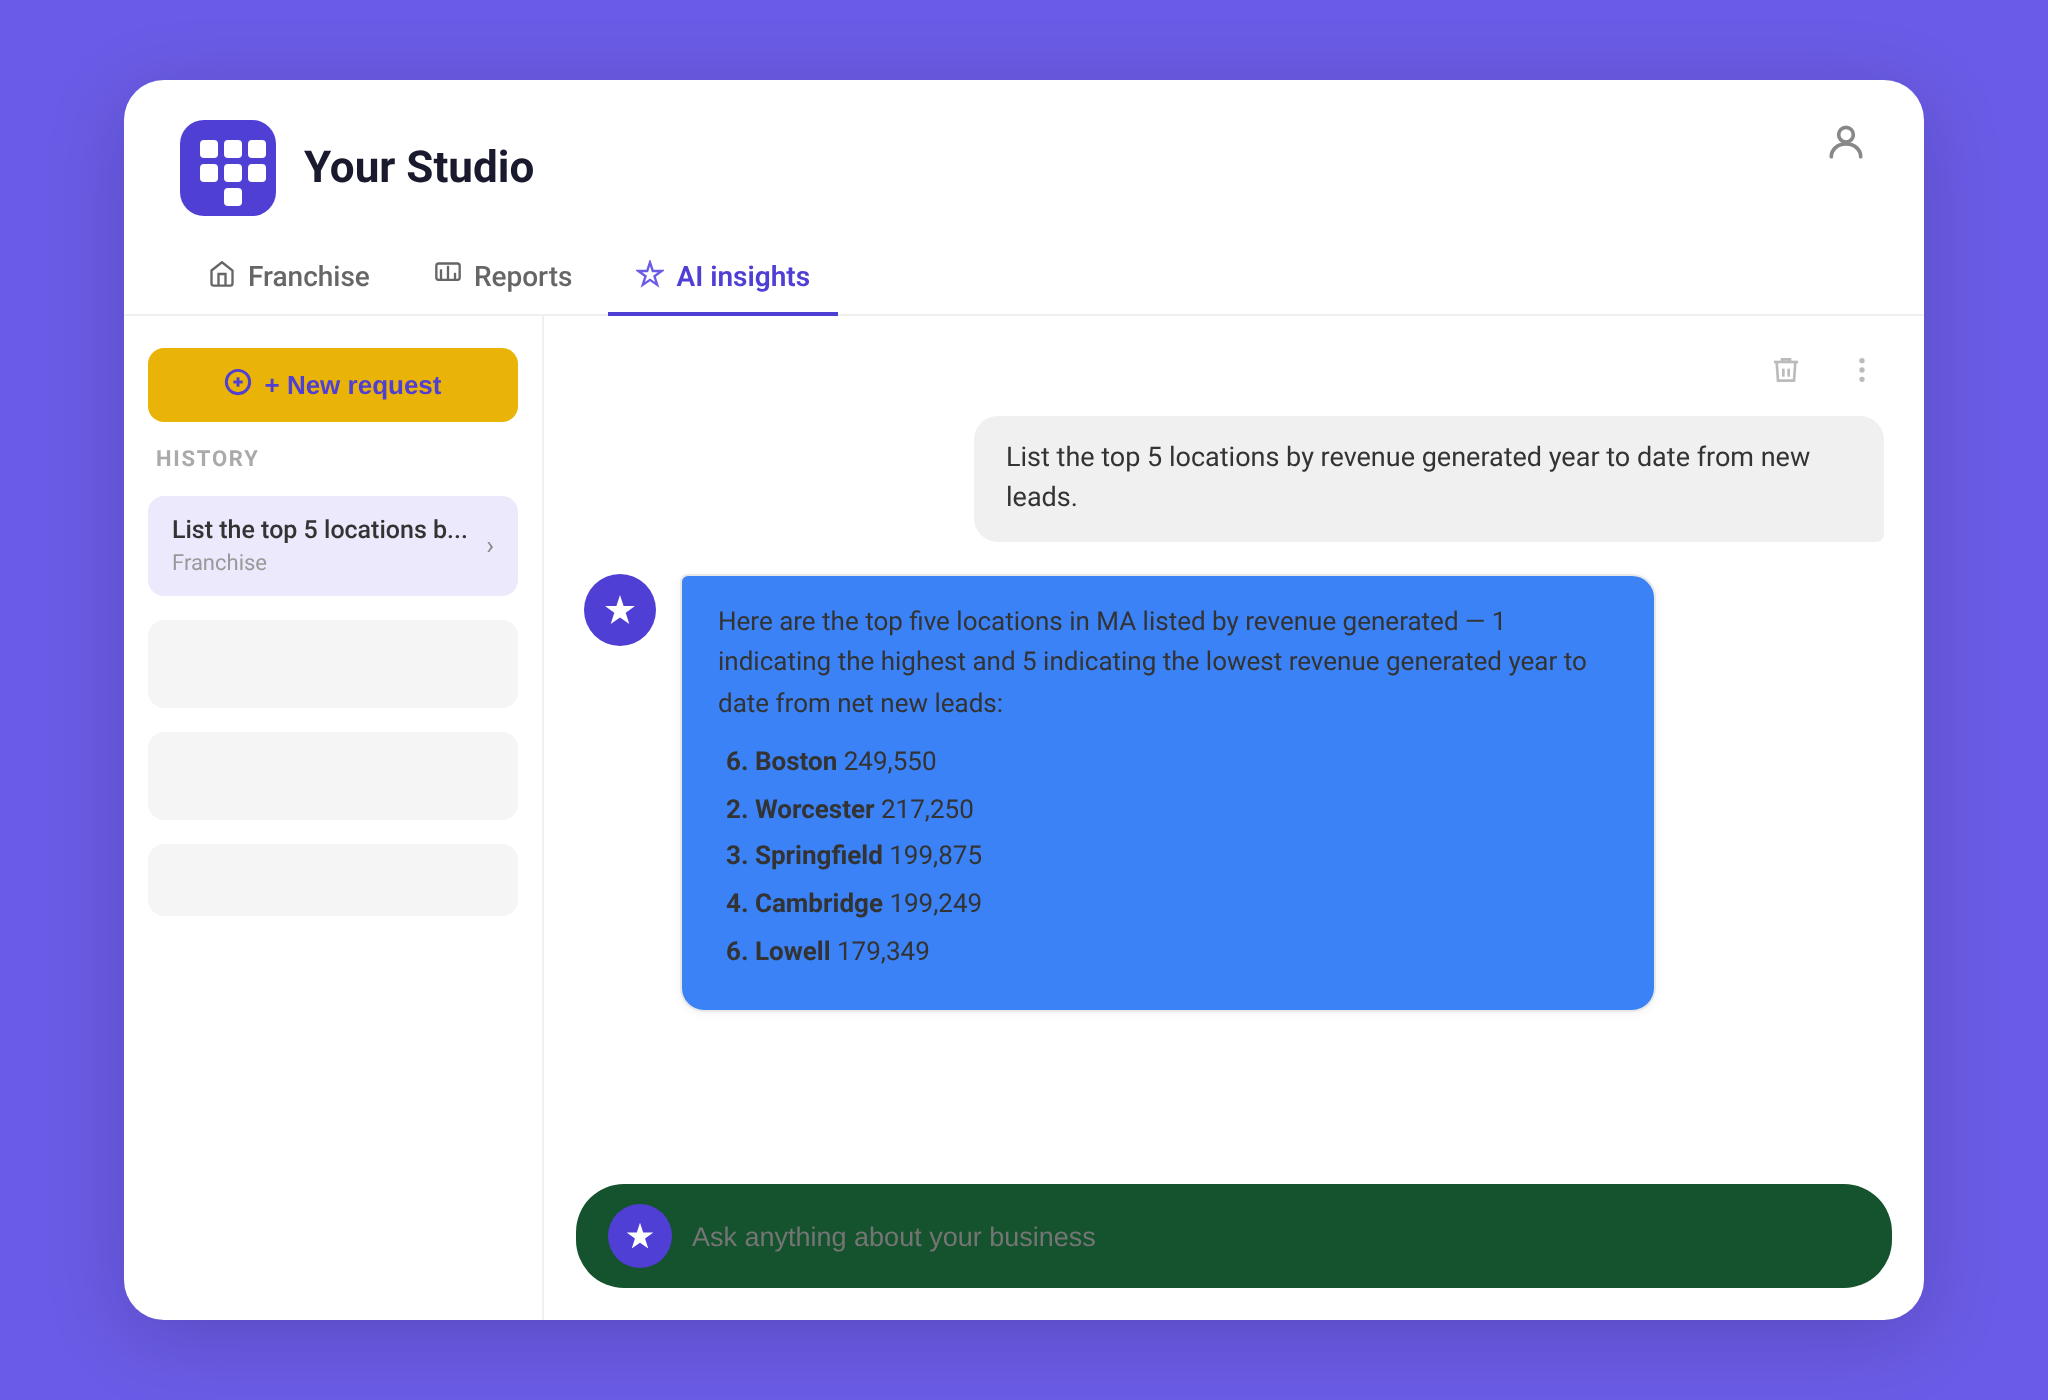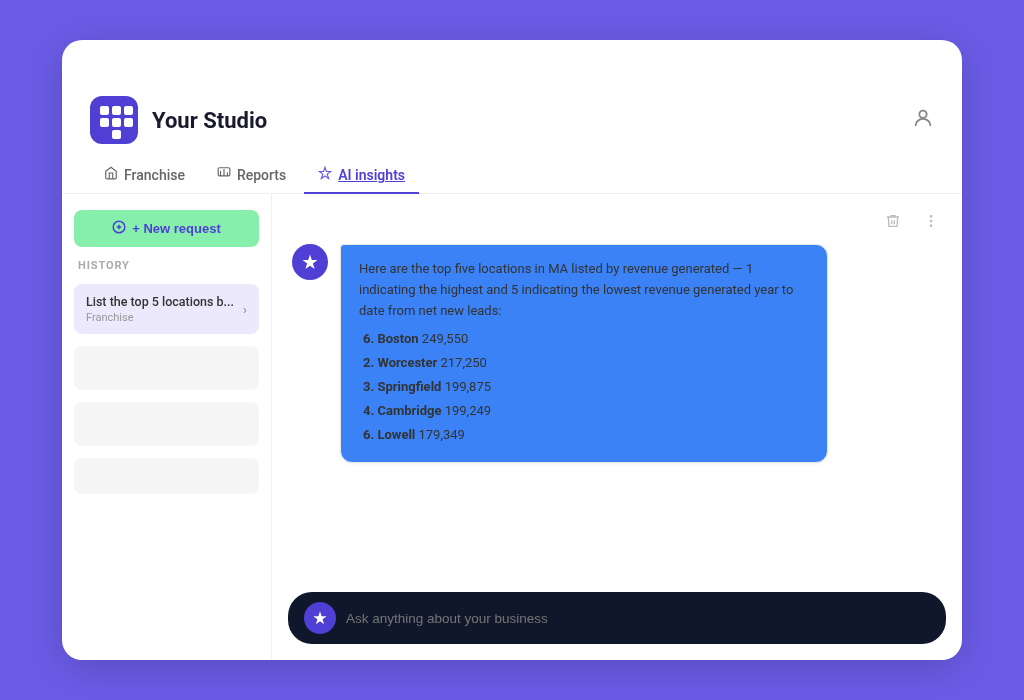--- a/index.html
+++ b/index.html
@@ -18,25 +18,24 @@
       width: 900px;
       height: 620px;
       display: flex;
       flex-direction: column;
       overflow: hidden;
       box-shadow: 0 8px 40px rgba(0,0,0,0.18);
     }
     
     .header {
       display: flex;
-      align-items: center;
+      align-items: flex-start;
       justify-content: space-between;
       padding: 20px 28px 0 28px;
       flex-shrink: 0;
-      margin-top: 36px;
     }
     .header-left {
       display: flex;
       align-items: center;
       gap: 14px;
     }
     .logo {
       width: 48px;
       height: 48px;
       background: #4F3FD4;
@@ -89,21 +88,20 @@
       color: #666;
       cursor: pointer;
       white-space: nowrap;
       border-bottom: 2px solid transparent;
       margin-bottom: -1px;
     }
     .nav-item.active {
       color: #4F3FD4;
       font-weight: 600;
       border-bottom: 2px solid #4F3FD4;
-      text-decoration: underline;
     }
     .nav-icon {
       font-size: 15px;
     }
     
     .main {
       display: flex;
       flex: 1;
       overflow: hidden;
     }
@@ -115,21 +113,21 @@
       flex-shrink: 0;
       display: flex;
       flex-direction: column;
       gap: 12px;
     }
     .new-request-btn {
       display: flex;
       align-items: center;
       justify-content: center;
       gap: 6px;
-      background: #86efac;
+      background: #eab308;
       color: #4F3FD4;
       border: none;
       border-radius: 8px;
       padding: 10px 0;
       font-size: 13px;
       font-weight: 600;
       cursor: pointer;
       width: 100%;
     }
     .history-label {
@@ -263,21 +261,21 @@
     }
     
     .chat-input-area {
       padding: 10px 16px 16px 16px;
       flex-shrink: 0;
     }
     .chat-input-wrapper {
       display: flex;
       align-items: center;
       gap: 10px;
-      background: #0f172a;
+      background: #14532d;
       border-radius: 24px;
       padding: 10px 16px;
       justify-content: space-between;
     }
     .chat-input-icon {
       width: 32px;
       height: 32px;
       background: #4F3FD4;
       border-radius: 50%;
       display: flex;
@@ -398,20 +396,23 @@
           <svg width="16" height="16" viewBox="0 0 24 24" fill="none" stroke="#bbb" stroke-width="2">
               <circle cx="12" cy="5" r="1"></circle>
               <circle cx="12" cy="12" r="1"></circle>
               <circle cx="12" cy="19" r="1"></circle>
             </svg>
         </button>
       </div>
 
       <div class="chat-messages">
 
+        <div class="user-message">
+          <div class="user-message-bubble">List the top 5 locations by revenue generated year to date from new leads.</div>
+        </div>
 
         <div class="ai-message">
           <div class="ai-avatar">
             <svg width="18" height="18" viewBox="0 0 24 24" fill="none" stroke="#fff" stroke-width="2">
                 <path d="M12 2l2.4 7.4H22l-6.2 4.5 2.4 7.4L12 17l-6.2 4.3 2.4-7.4L2 9.4h7.6z" fill="#fff" stroke="none"></path>
               </svg>
           </div>
           <div class="ai-message-bubble">
             <p>Here are the top five locations in MA listed by revenue generated — 1 indicating the highest and 5 indicating the lowest revenue generated year to date from net new leads:</p>
             <ol>

